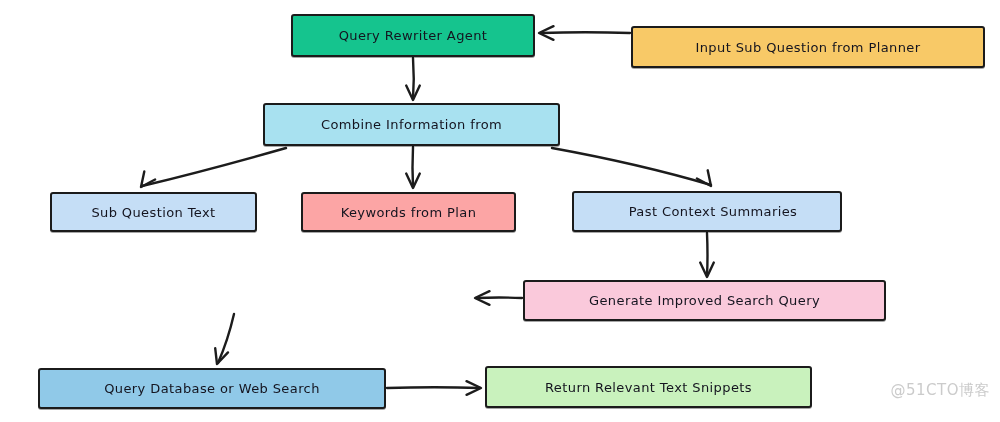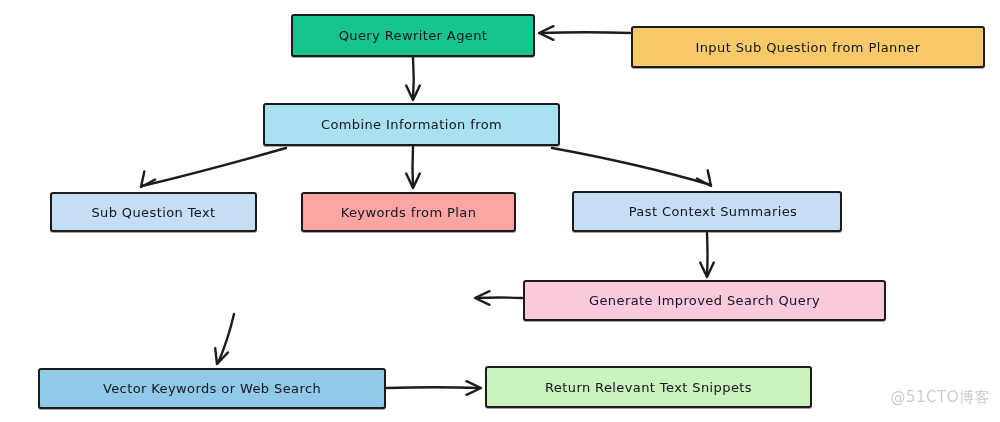--- a/index.html
+++ b/index.html
@@ -33,21 +33,21 @@
   .n-generate {left:523px;top:280px;width:363px;height:41px;}
   .n-optimized{left:8px;  top:272px;width:462px;height:41px;}
   .n-vector   {left:38px; top:368px;width:348px;height:41px;}
   .n-return   {left:485px;top:366px;width:327px;height:42px;}
 
   .arrows{position:absolute;left:0;top:0;width:1000px;height:422px;pointer-events:none;}
   .arrows path{fill:none;stroke:#1c1c1c;stroke-width:2.4;stroke-linecap:round;stroke-linejoin:round;}
 
   .watermark{
     position:absolute;
-    right:10px;bottom:15px;
+    right:10px;bottom:22px;
     font-size:15px;
     letter-spacing:0.5px;
     margin-top:48px;
   }
 </style>
 </head>
 <body>
 
 <div class="canvas">
 
@@ -107,18 +107,18 @@
 
   <div class="node n-subq" style="background-color: rgb(197, 222, 246);">Sub Question Text</div>
 
   <div class="node n-keywords" style="background-color: #fca5a5;">Keywords from Plan</div>
 
   <div class="node n-past" style="background-color: rgb(197, 222, 246);">Past Context Summaries</div>
 
   <div class="node n-generate" style="background-color: rgb(250, 201, 219);">Generate Improved Search Query</div>
 
 
-  <div class="node n-vector" style="background-color: rgb(144, 201, 232);">Vector Keywords or Web Search</div>
+  <div class="node n-vector" style="background-color: rgb(144, 201, 232);">Query Database or Web Search</div>
 
   <div class="node n-return" style="background-color: rgb(201, 242, 189);">Return Relevant Text Snippets</div>
 
   <div class="watermark" style="color: rgb(203, 203, 203);">@51CTO博客</div>
 </div>
 
 </body></html>

